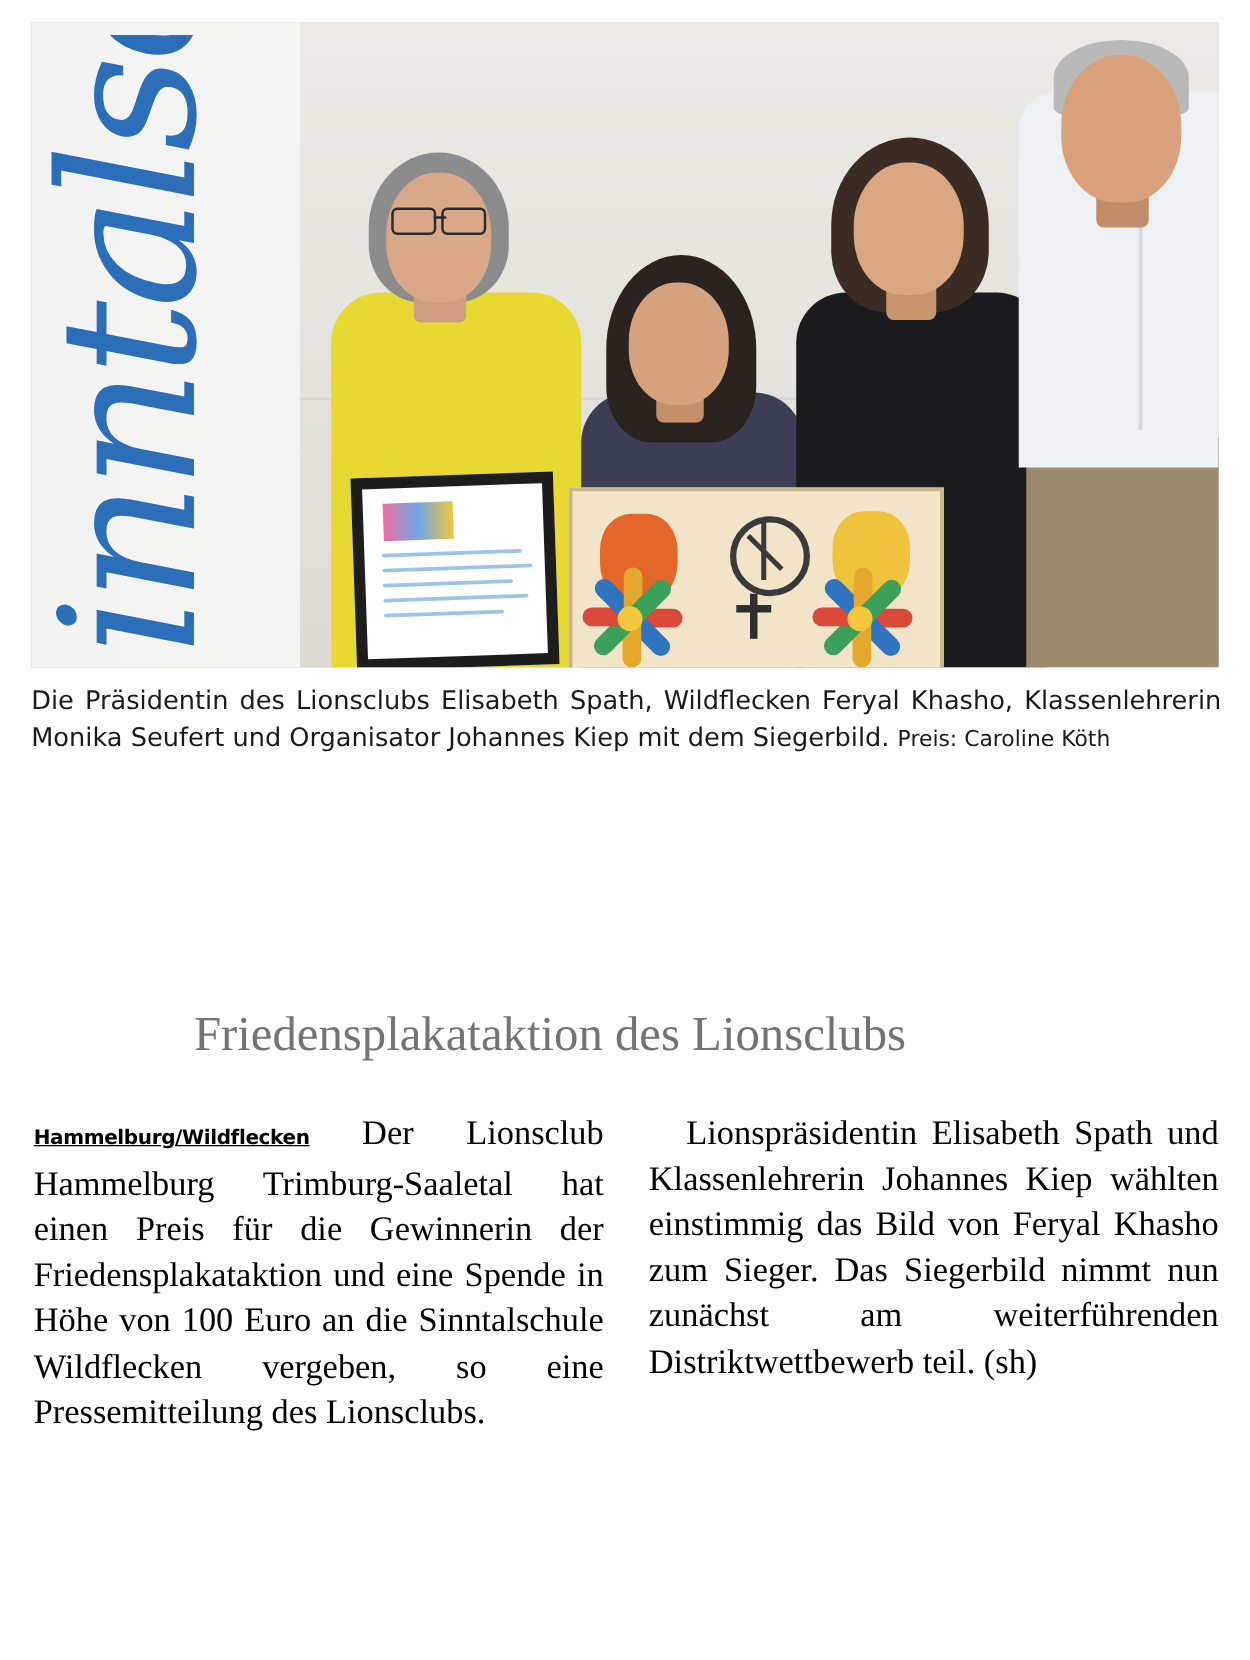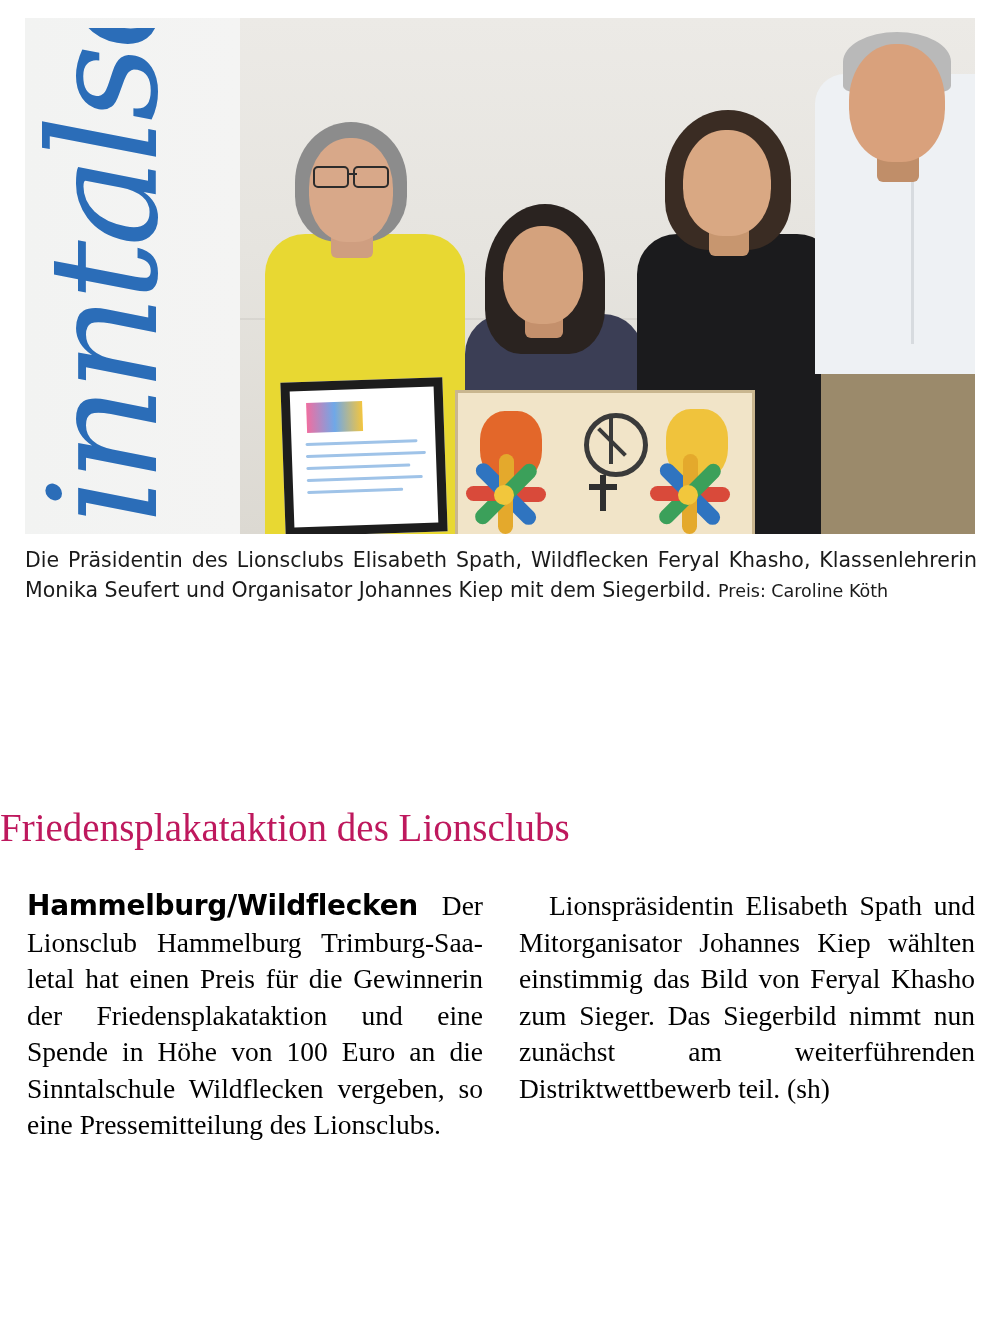--- a/index.html
+++ b/index.html
@@ -223,23 +223,24 @@
     font-weight: bold;
     font-size: 53px;
     letter-spacing: -0.5px;
     color: #000;
   }
   .subhead {
     position: absolute;
     left: 0;
     top: 805px;
     width: 880px;
+    text-align: center;
     font-family: "Liberation Serif", serif;
     font-size: 39px;
-    color: #be185d;
+    color: #737373;
   }
 
   
   .columns {
     position: absolute;
     left: 27px;
     top: 888px;
     width: 948px;
     display: flex;
     gap: 36px;
@@ -251,22 +252,23 @@
     line-height: 36.5px;
     text-align: justify;
     text-justify: inter-word;
     hyphens: manual;
   }
   .col p { margin: 0; }
   .col p.indent { text-indent: 30px; }
   .kicker {
     font-family: "DejaVu Sans", sans-serif;
     font-weight: bold;
-    font-size: 28px;
+    font-size: 16px;
     letter-spacing: -0.3px;
+    text-decoration: underline;
   }
 </style>
 </head>
 <body>
 
 <div class="page">
 
   <div class="photo-wrap">
     <div class="photo">
       <div class="wallshade"></div>
@@ -360,17 +362,17 @@
 
   <div class="subhead">Friedensplakataktion des Lionsclubs</div>
 
   <div class="columns">
     <div class="col">
       <p>
         <span class="kicker">Hammelburg/Wildflecken</span><span>  Der Lions­club Hammelburg Trimburg-Saa­letal hat einen Preis für die Gewin­nerin der Friedensplakataktion und eine Spende in Höhe von 100 Euro an die Sinntalschule Wildflecken vergeben, so eine Pressemitteilung des Lionsclubs.</span>
       </p>
     </div>
     <div class="col">
-      <p class="indent">Lionspräsidentin Elisabeth Spath und Mitorganisator Johannes Kiep wählten einstimmig das Bild von Feryal Khasho zum Sieger. Das Siegerbild nimmt nun zunächst am weiterführenden Distriktwettbe­werb teil. (sh)</p>
+      <p class="indent">Lionspräsidentin Elisabeth Spath und Klassenlehrerin Johannes Kiep wählten einstimmig das Bild von Feryal Khasho zum Sieger. Das Siegerbild nimmt nun zunächst am weiterführenden Distriktwettbe­werb teil. (sh)</p>
     </div>
   </div>
 
 </div>
 
 </body></html>

